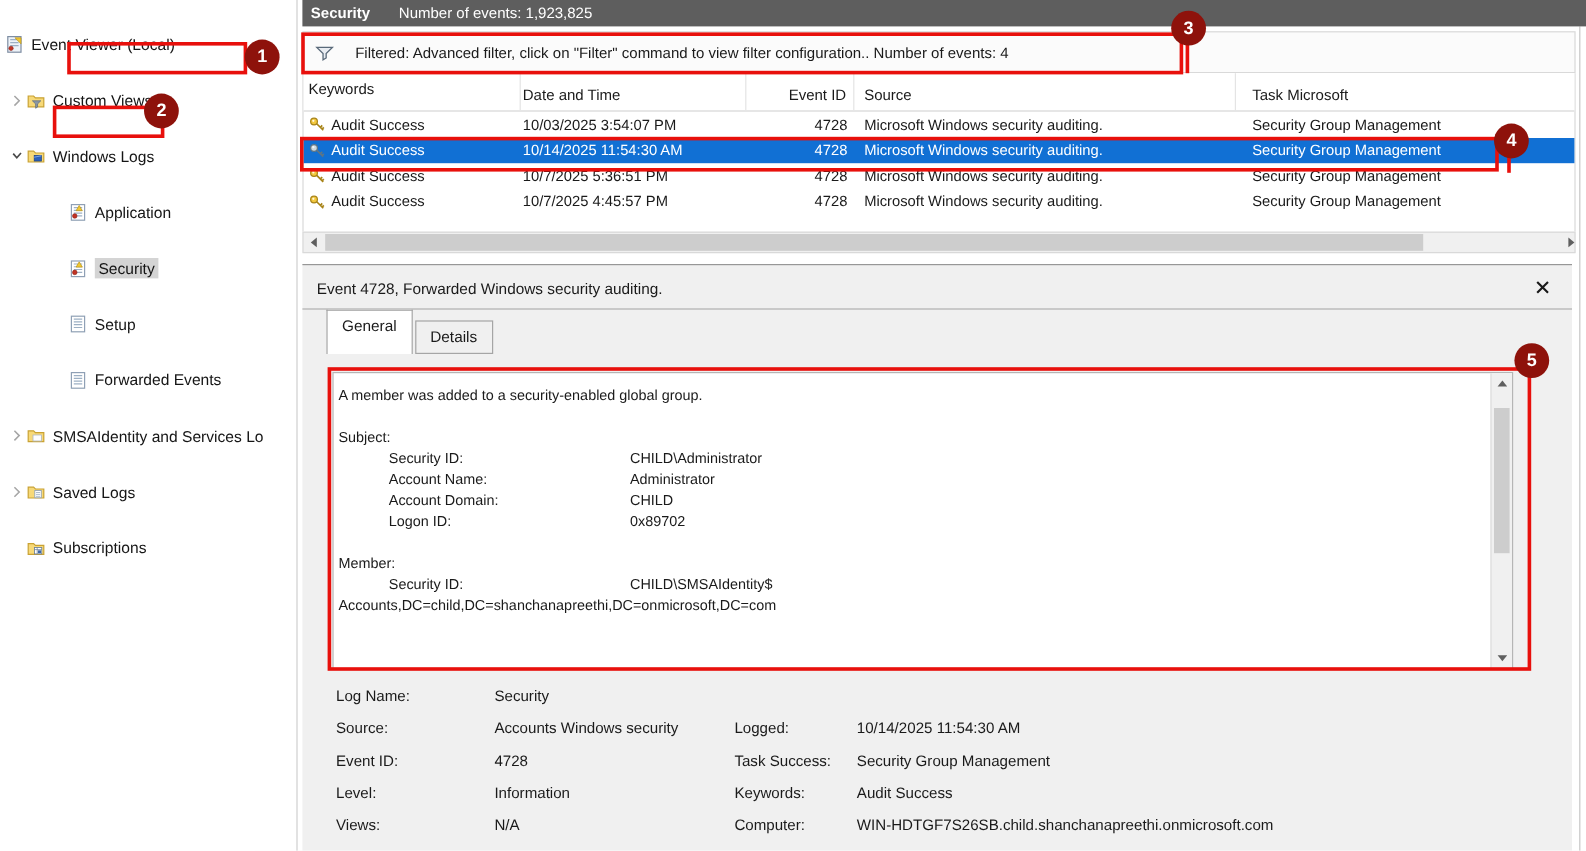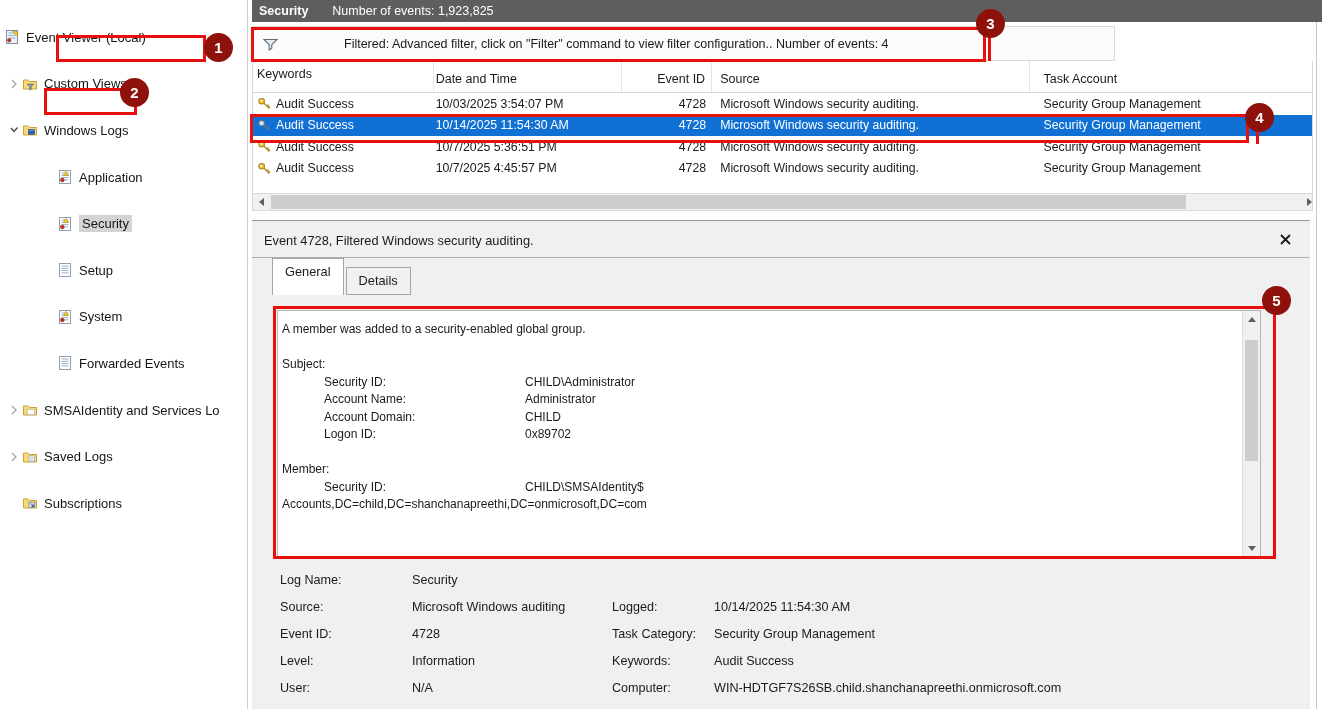--- a/index.html
+++ b/index.html
@@ -18,21 +18,21 @@
   .d1 { padding-left:6px; }
   .d2 { padding-left:57px; }
   .sel-gray { background:#d4d4d4; padding:1px 3px; }
   .spacer16 { width:16px; flex:0 0 16px; }
   
   .v-divider { position:absolute; left:247px; top:0; width:1px; height:709px; background:#cfcfcf; }
   .v-divider2 { position:absolute; left:1316px; top:22px; width:1px; height:687px; background:#c6c6c6; }
   .topbar { position:absolute; left:252px; top:0; width:1070px; height:22px; background:#5e5e5e; color:#fff; display:flex; align-items:center; padding-left:7px; }
   .topbar .tb-title { font-weight:bold; font-size:12.5px; }
   .topbar .tb-sub { margin-left:24px; font-size:12.5px; }
-  .filterbar { position:absolute; left:252px; top:26px; width:863px; height:35px; background:#fbfbfb; border:1px solid #d9d9d9; display:flex; align-items:center; padding-left:9px;gap:48px; }
+  .filterbar { position:absolute; left:252px; top:26px; width:1061px; height:35px; background:#fbfbfb; border:1px solid #d9d9d9; display:flex; align-items:center; padding-left:9px; }
   .filterbar .ftext { margin-left:17px; font-size:12.5px; color:#1a1a1a; }
   
   .etable { position:absolute; left:252px; top:61px; width:1061px; height:132px; background:#fff; border-left:1px solid #d9d9d9; border-right:1px solid #d9d9d9; }
   .thead { display:flex; height:32px; border-bottom:1px solid #d6d6d6; align-items:flex-end; background:#fff; }
   .th { font-size:12.5px; color:#1a1a1a; padding-bottom:6px; border-right:1px solid #e4e4e4; height:100%; display:flex; align-items:flex-end; }
   .trow { display:flex; height:21.5px; align-items:center; }
   .trow.selected { background:#1170d4; color:#fff; }
   .c1 { width:181px; padding-left:4px; display:flex; align-items:center; }
   .c2 { width:189px; padding-left:2px; }
   .c3 { width:90px; justify-content:flex-end; text-align:right; padding-right:6px; }
@@ -161,34 +161,20 @@
           <rect x="2.5" y="1.5" width="11" height="13" fill="#fff" stroke="#8fa0b5"></rect>
           <line x1="4.5" y1="4" x2="11.5" y2="4" stroke="#9db0c4"></line>
           <line x1="4.5" y1="6.3" x2="11.5" y2="6.3" stroke="#9db0c4"></line>
           <line x1="4.5" y1="8.6" x2="11.5" y2="8.6" stroke="#9db0c4"></line>
           <line x1="4.5" y1="10.9" x2="11.5" y2="10.9" stroke="#9db0c4"></line>
         </svg>
     </span>
     <span class="tlabel">Setup</span>
   </div>
 
-  <div class="tree-row d2">
-    <span class="ticon">
-      <svg width="16" height="16" viewBox="0 0 16 16">
-          <rect x="2.5" y="1.5" width="11" height="13" fill="#fff" stroke="#8fa0b5"></rect>
-          <line x1="4.5" y1="4" x2="11.5" y2="4" stroke="#9db0c4"></line>
-          <line x1="4.5" y1="6.3" x2="11.5" y2="6.3" stroke="#9db0c4"></line>
-          <line x1="4.5" y1="8.6" x2="11.5" y2="8.6" stroke="#9db0c4"></line>
-          <line x1="4.5" y1="10.9" x2="11.5" y2="10.9" stroke="#9db0c4"></line>
-          <path d="M9 2.2 l2.6 4.4 h-5.2 z" fill="#f2c832" stroke="#b99417" stroke-width="0.6"></path>
-          <circle cx="5.3" cy="11" r="1.9" fill="#c23324" stroke="#8d2014" stroke-width="0.5"></circle>
-        </svg>
-    </span>
-    <span class="tlabel">System</span>
-  </div>
 
   <div class="tree-row d2">
     <span class="ticon">
       <svg width="16" height="16" viewBox="0 0 16 16">
           <rect x="2.5" y="1.5" width="11" height="13" fill="#fff" stroke="#8fa0b5"></rect>
           <line x1="4.5" y1="4" x2="11.5" y2="4" stroke="#9db0c4"></line>
           <line x1="4.5" y1="6.3" x2="11.5" y2="6.3" stroke="#9db0c4"></line>
           <line x1="4.5" y1="8.6" x2="11.5" y2="8.6" stroke="#9db0c4"></line>
           <line x1="4.5" y1="10.9" x2="11.5" y2="10.9" stroke="#9db0c4"></line>
         </svg>
@@ -260,21 +246,21 @@
   </span>
   <span class="ftext">Filtered: Advanced filter, click on "Filter" command to view filter configuration.. Number of events: 4</span>
 </div>
 
 <div class="etable">
   <div class="thead">
     <div class="th c1">Keywords</div>
     <div class="th c2">Date and Time</div>
     <div class="th c3" style="justify-content:flex-end;">Event ID</div>
     <div class="th c4">Source</div>
-    <div class="th c5" style="border-right:none;">Task Account</div>
+    <div class="th c5" style="border-right:none;">Task Microsoft</div>
   </div>
 
   <div class="trow">
     <div class="td c1">
         <span class="keyicon"><svg width="15" height="15" viewBox="0 0 16 16">
             <circle cx="5" cy="5.6" r="3" fill="#f3c83e" stroke="#a88419" stroke-width="1.1"></circle>
             <circle cx="4.4" cy="5" r="1" fill="#fff7dd"></circle>
             <path d="M7.4 7.6 L13.2 13.4 M10.6 10.8 l1.7-1.7 M12.2 12.4 l1.5-1.5" stroke="#a88419" stroke-width="1.5" fill="none"></path>
           </svg></span>
         <span>Audit Success</span>
@@ -336,21 +322,21 @@
       <span class="tri-l"></span>
     </div>
   <div class="hs-thumb"></div>
   <div class="hs-btn" style="margin-left:auto;">
       <span class="tri-r"></span>
     </div>
 </div>
 
 <div class="epanel">
   <div class="ep-titlerow">
-    <span class="ep-title">Event 4728, Filtered Windows security auditing.</span>
+    <span class="ep-title">Event 4728, Forwarded Windows security auditing.</span>
   </div>
   <div class="ep-close">
     <svg width="11" height="11" viewBox="0 0 11 11">
         <path d="M1 1 L10 10 M10 1 L1 10" stroke="#1a1a1a" stroke-width="1.8"></path>
       </svg>
   </div>
 
   <div class="tabs">
     <div class="tab active">General</div>
     <div class="tab">Details</div>
@@ -382,38 +368,38 @@
 
   <div class="dgrid">
     <div class="drow" style="top:4px;">
       <span class="dl">Log Name:</span>
       <span class="dlv">Security</span>
       <span class="dr"></span>
       <span class="drv"></span>
     </div>
     <div class="drow" style="top:31px;">
       <span class="dl">Source:</span>
-      <span class="dlv">Microsoft Windows auditing</span>
+      <span class="dlv">Accounts Windows security</span>
       <span class="dr">Logged:</span>
       <span class="drv">10/14/2025 11:54:30 AM</span>
     </div>
     <div class="drow" style="top:58px;">
       <span class="dl">Event ID:</span>
       <span class="dlv">4728</span>
-      <span class="dr">Task Category:</span>
+      <span class="dr">Task Success:</span>
       <span class="drv">Security Group Management</span>
     </div>
     <div class="drow" style="top:85px;">
       <span class="dl">Level:</span>
       <span class="dlv">Information</span>
       <span class="dr">Keywords:</span>
       <span class="drv">Audit Success</span>
     </div>
     <div class="drow" style="top:112px;">
-      <span class="dl">User:</span>
+      <span class="dl">Views:</span>
       <span class="dlv">N/A</span>
       <span class="dr">Computer:</span>
       <span class="drv">WIN-HDTGF7S26SB.child.shanchanapreethi.onmicrosoft.com</span>
     </div>
   </div>
 </div>
 
 <div class="ann-box" style="left:56px;  top:35px;  width:150px;  height:27px;"></div>
 <div class="ann-box" style="left:44px;  top:88px;  width:93px;   height:27px;"></div>
 <div class="ann-box" style="left:251px; top:27px;  width:735px;  height:35px;"></div>

